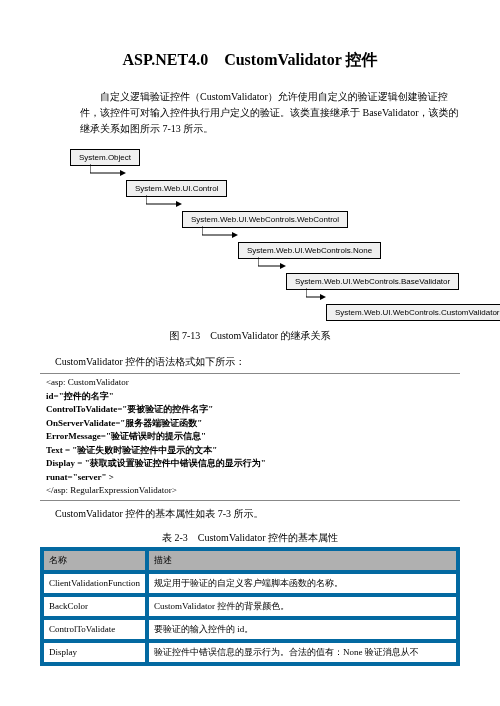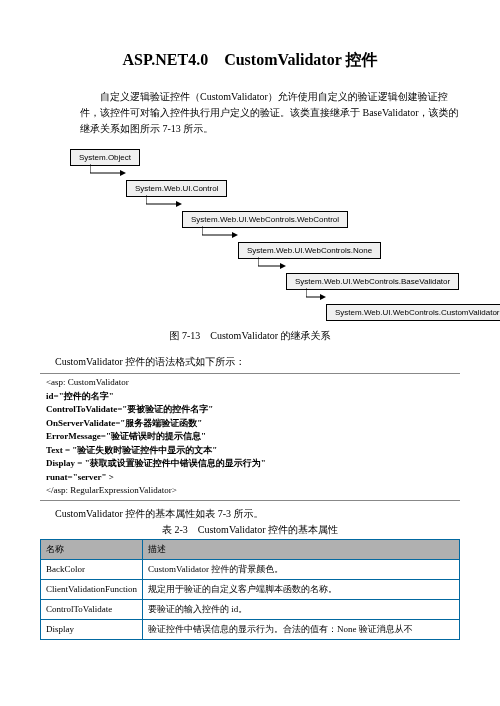--- a/index.html
+++ b/index.html
@@ -68,34 +68,34 @@
       padding: 2px 0;
       font-size: 9px;
       line-height: 1.5;
       margin-bottom: 6px;
     }
     .code-line { padding-left: 6px; font-family: "SimSun", serif; }
     .code-line.bold { font-weight: bold; }
     .table-intro {
       font-size: 10px;
       text-indent: 1.5em;
-      margin-bottom: 2px;
+      margin-bottom: 10px;
     }
     .table-caption {
       text-align: center;
       font-size: 10px;
       margin-bottom: 2px;
     }
     table {
       width: 100%;
       border-collapse: collapse;
       font-size: 9px;
     }
     th, td {
-      border: 1px solid #0369a1;
+      border: 4px solid #0369a1;
       padding: 3px 5px;
       text-align: left;
       vertical-align: middle;
     }
     th { background: #b0b0b0; font-weight: normal; }
     th:first-child, td:first-child { width: 100px; }
     .arrow-head { fill: #000; }
   </style>
 </head>
 <body>
@@ -174,28 +174,28 @@
 <div class="table-intro">CustomValidator 控件的基本属性如表 7-3 所示。</div>
 <div class="table-caption">表 2-3　CustomValidator 控件的基本属性</div>
 
 <table>
   <tbody>
       <tr>
     <th>名称</th>
     <th>描述</th>
   </tr>
   <tr>
+        <td>ClientValidationFunction</td>
+        <td>规定用于验证的自定义客户端脚本函数的名称。</td>
+      </tr>
+  <tr>
         <td>BackColor</td>
         <td>CustomValidator 控件的背景颜色。</td>
       </tr>
   <tr>
-        <td>ClientValidationFunction</td>
-        <td>规定用于验证的自定义客户端脚本函数的名称。</td>
-      </tr>
-  <tr>
         <td>ControlToValidate</td>
         <td>要验证的输入控件的 id。</td>
       </tr>
   <tr>
         <td>Display</td>
         <td>验证控件中错误信息的显示行为。合法的值有：None 验证消息从不</td>
       </tr>
 </tbody>
   </table>
 

